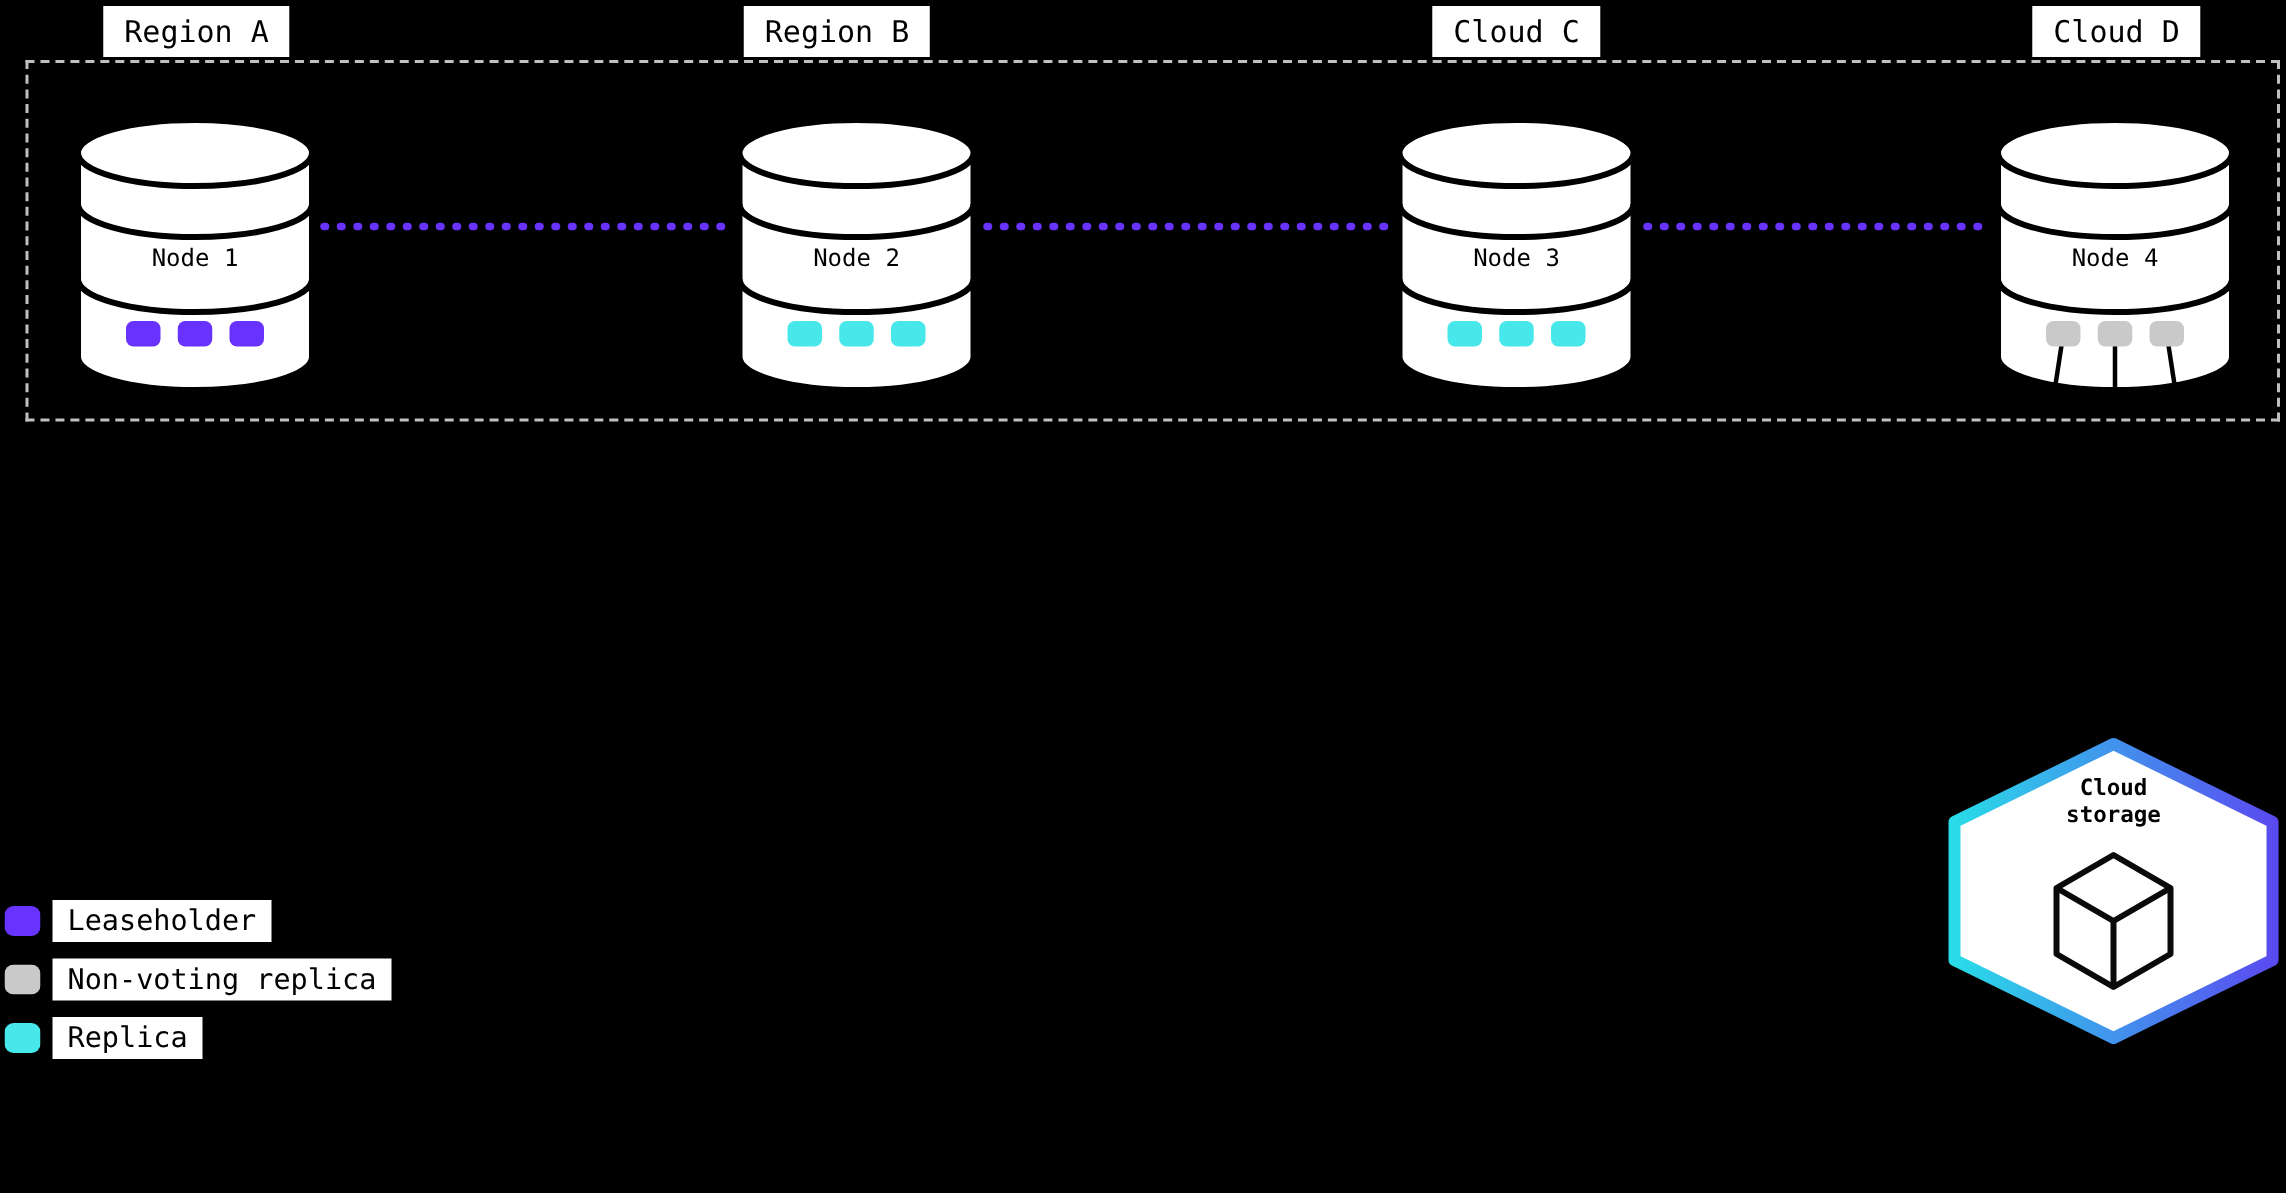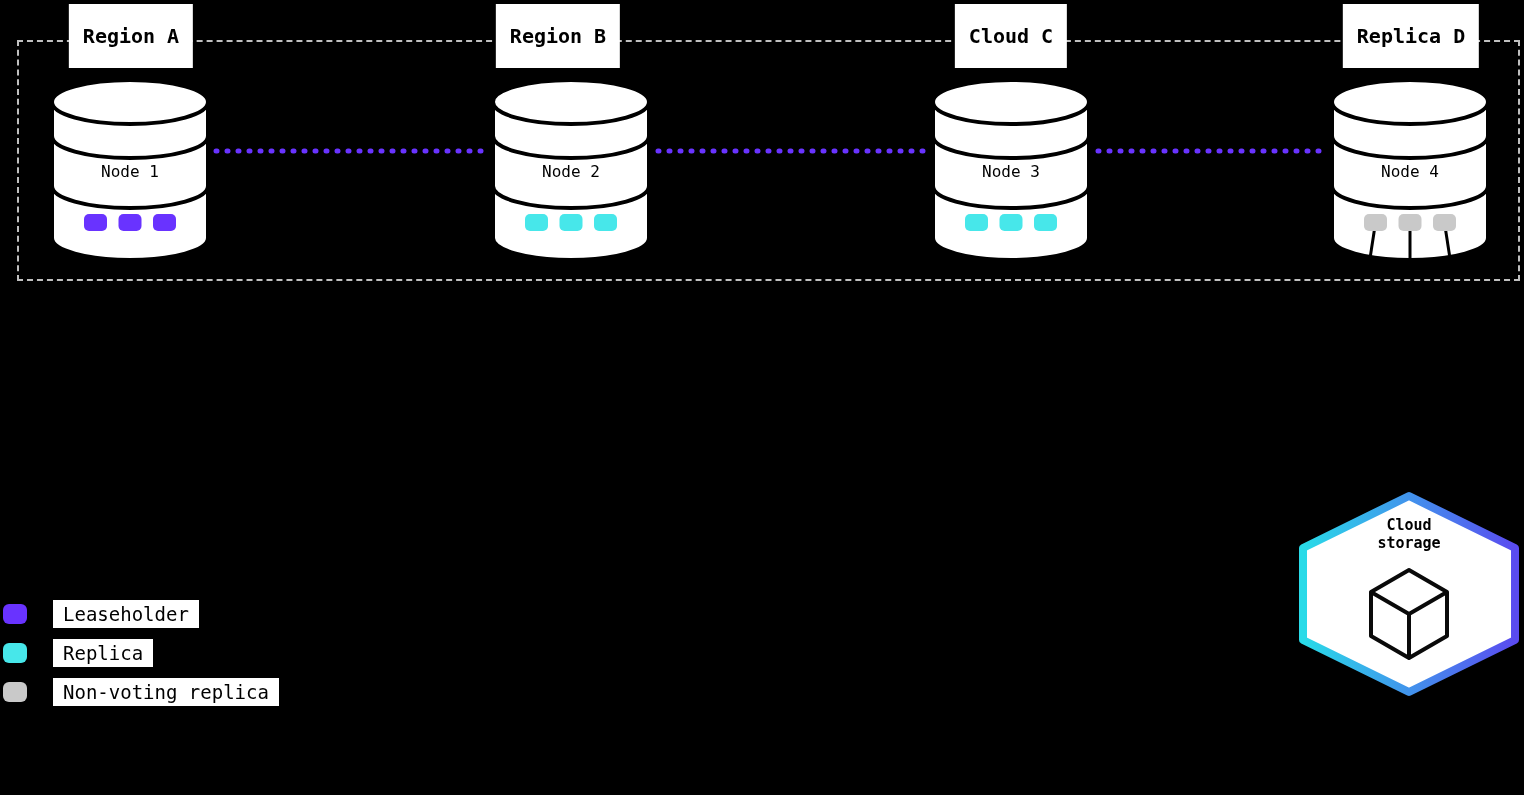--- a/index.html
+++ b/index.html
@@ -16,40 +16,40 @@
     left: 17px; top: 40px;
     width: 1499px; height: 237px;
     border: 2px dashed #c0c0c0;
   }
   .region-label {
     position: absolute;
     top: 4px;
     transform: translateX(-50%);
     background: #fff;
     color: #000;
-    font-weight: bold;
+    font-weight: normal;
     font-size: 20px;
-    padding: 20px 14px;
+    padding: 5px 14px;
     white-space: nowrap;
   }
   .node-svg { position: absolute; width: 170px; height: 190px; top: 76px; }
   .cyl-body { fill: #fff; stroke: #000; stroke-width: 4; }
   .cyl-line { fill: none; stroke: #000; stroke-width: 4; }
   .node-text {
     font-family: "DejaVu Sans Mono", monospace;
     font-size: 16px;
     fill: #000;
     text-anchor: middle;
   }
   .overlay-svg { position: absolute; left: 0; top: 0; width: 1524px; height: 795px; pointer-events: none; }
   .legend {
     position: absolute;
     left: 3px; top: 599px;
   }
-  .legend-row { display: flex; align-items: center; margin-bottom: 9px; height: 30px; gap: 18px; }
+  .legend-row { display: flex; align-items: center; margin-bottom: 9px; height: 30px; }
   .legend-label {
     background: #fff;
     color: #000;
     font-size: 19px;
     padding: 3px 10px;
     margin-left: 8px;
     white-space: nowrap;
   }
   .hex-svg { position: absolute; left: 1293px; top: 488px; width: 232px; height: 212px; }
   .hex-text {
@@ -65,21 +65,21 @@
 </head>
 <body>
 
 <div class="diagram">
 
   <div class="dashed-box"></div>
 
   <div class="region-label" style="left:131px">Region A</div>
   <div class="region-label" style="left:558px">Region B</div>
   <div class="region-label" style="left:1011px">Cloud C</div>
-  <div class="region-label" style="left:1411px">Replica D</div>
+  <div class="region-label" style="left:1411px">Cloud D</div>
 
   <svg class="overlay-svg">
     <line x1="216" y1="151" x2="486" y2="151" stroke-width="5" stroke-linecap="round" stroke-dasharray="1 10" stroke="#6933ff"></line>
     <line x1="658" y1="151" x2="926" y2="151" stroke-width="5" stroke-linecap="round" stroke-dasharray="1 10" stroke="#6933ff"></line>
     <line x1="1098" y1="151" x2="1323" y2="151" stroke-width="5" stroke-linecap="round" stroke-dasharray="1 10" stroke="#6933ff"></line>
   </svg>
 
   <svg class="node-svg" style="left:45px" viewBox="0 0 170 190">
     <path class="cyl-body" d="M7,26 L7,162 A78 22 0 0 0 163,162 L163,26"></path>
     <ellipse class="cyl-body" cx="85" cy="26" rx="78" ry="22"></ellipse>
@@ -129,29 +129,29 @@
 
   <div class="legend">
     <div class="legend-row">
       <svg width="24" height="20">
         <rect x="0" y="0" width="24" height="20" rx="6" fill="#6933ff"></rect>
       </svg>
       <span class="legend-label">Leaseholder</span>
     </div>
     <div class="legend-row">
       <svg width="24" height="20">
+        <rect x="0" y="0" width="24" height="20" rx="6" fill="#c9c9c9"></rect>
+      </svg>
+      <span class="legend-label">Non-voting replica</span>
+    </div>
+    <div class="legend-row">
+      <svg width="24" height="20">
         <rect x="0" y="0" width="24" height="20" rx="6" fill="#47e7ea"></rect>
       </svg>
       <span class="legend-label">Replica</span>
-    </div>
-    <div class="legend-row">
-      <svg width="24" height="20">
-        <rect x="0" y="0" width="24" height="20" rx="6" fill="#c9c9c9"></rect>
-      </svg>
-      <span class="legend-label">Non-voting replica</span>
     </div>
   </div>
 
   <svg class="hex-svg" viewBox="0 0 232 212">
     <defs>
       <linearGradient id="hexgrad" x1="0" y1="0" x2="1" y2="0">
         <stop offset="0" stop-color="#29dbe8"></stop>
         <stop offset="1" stop-color="#5a4bf0"></stop>
       </linearGradient>
     </defs>

